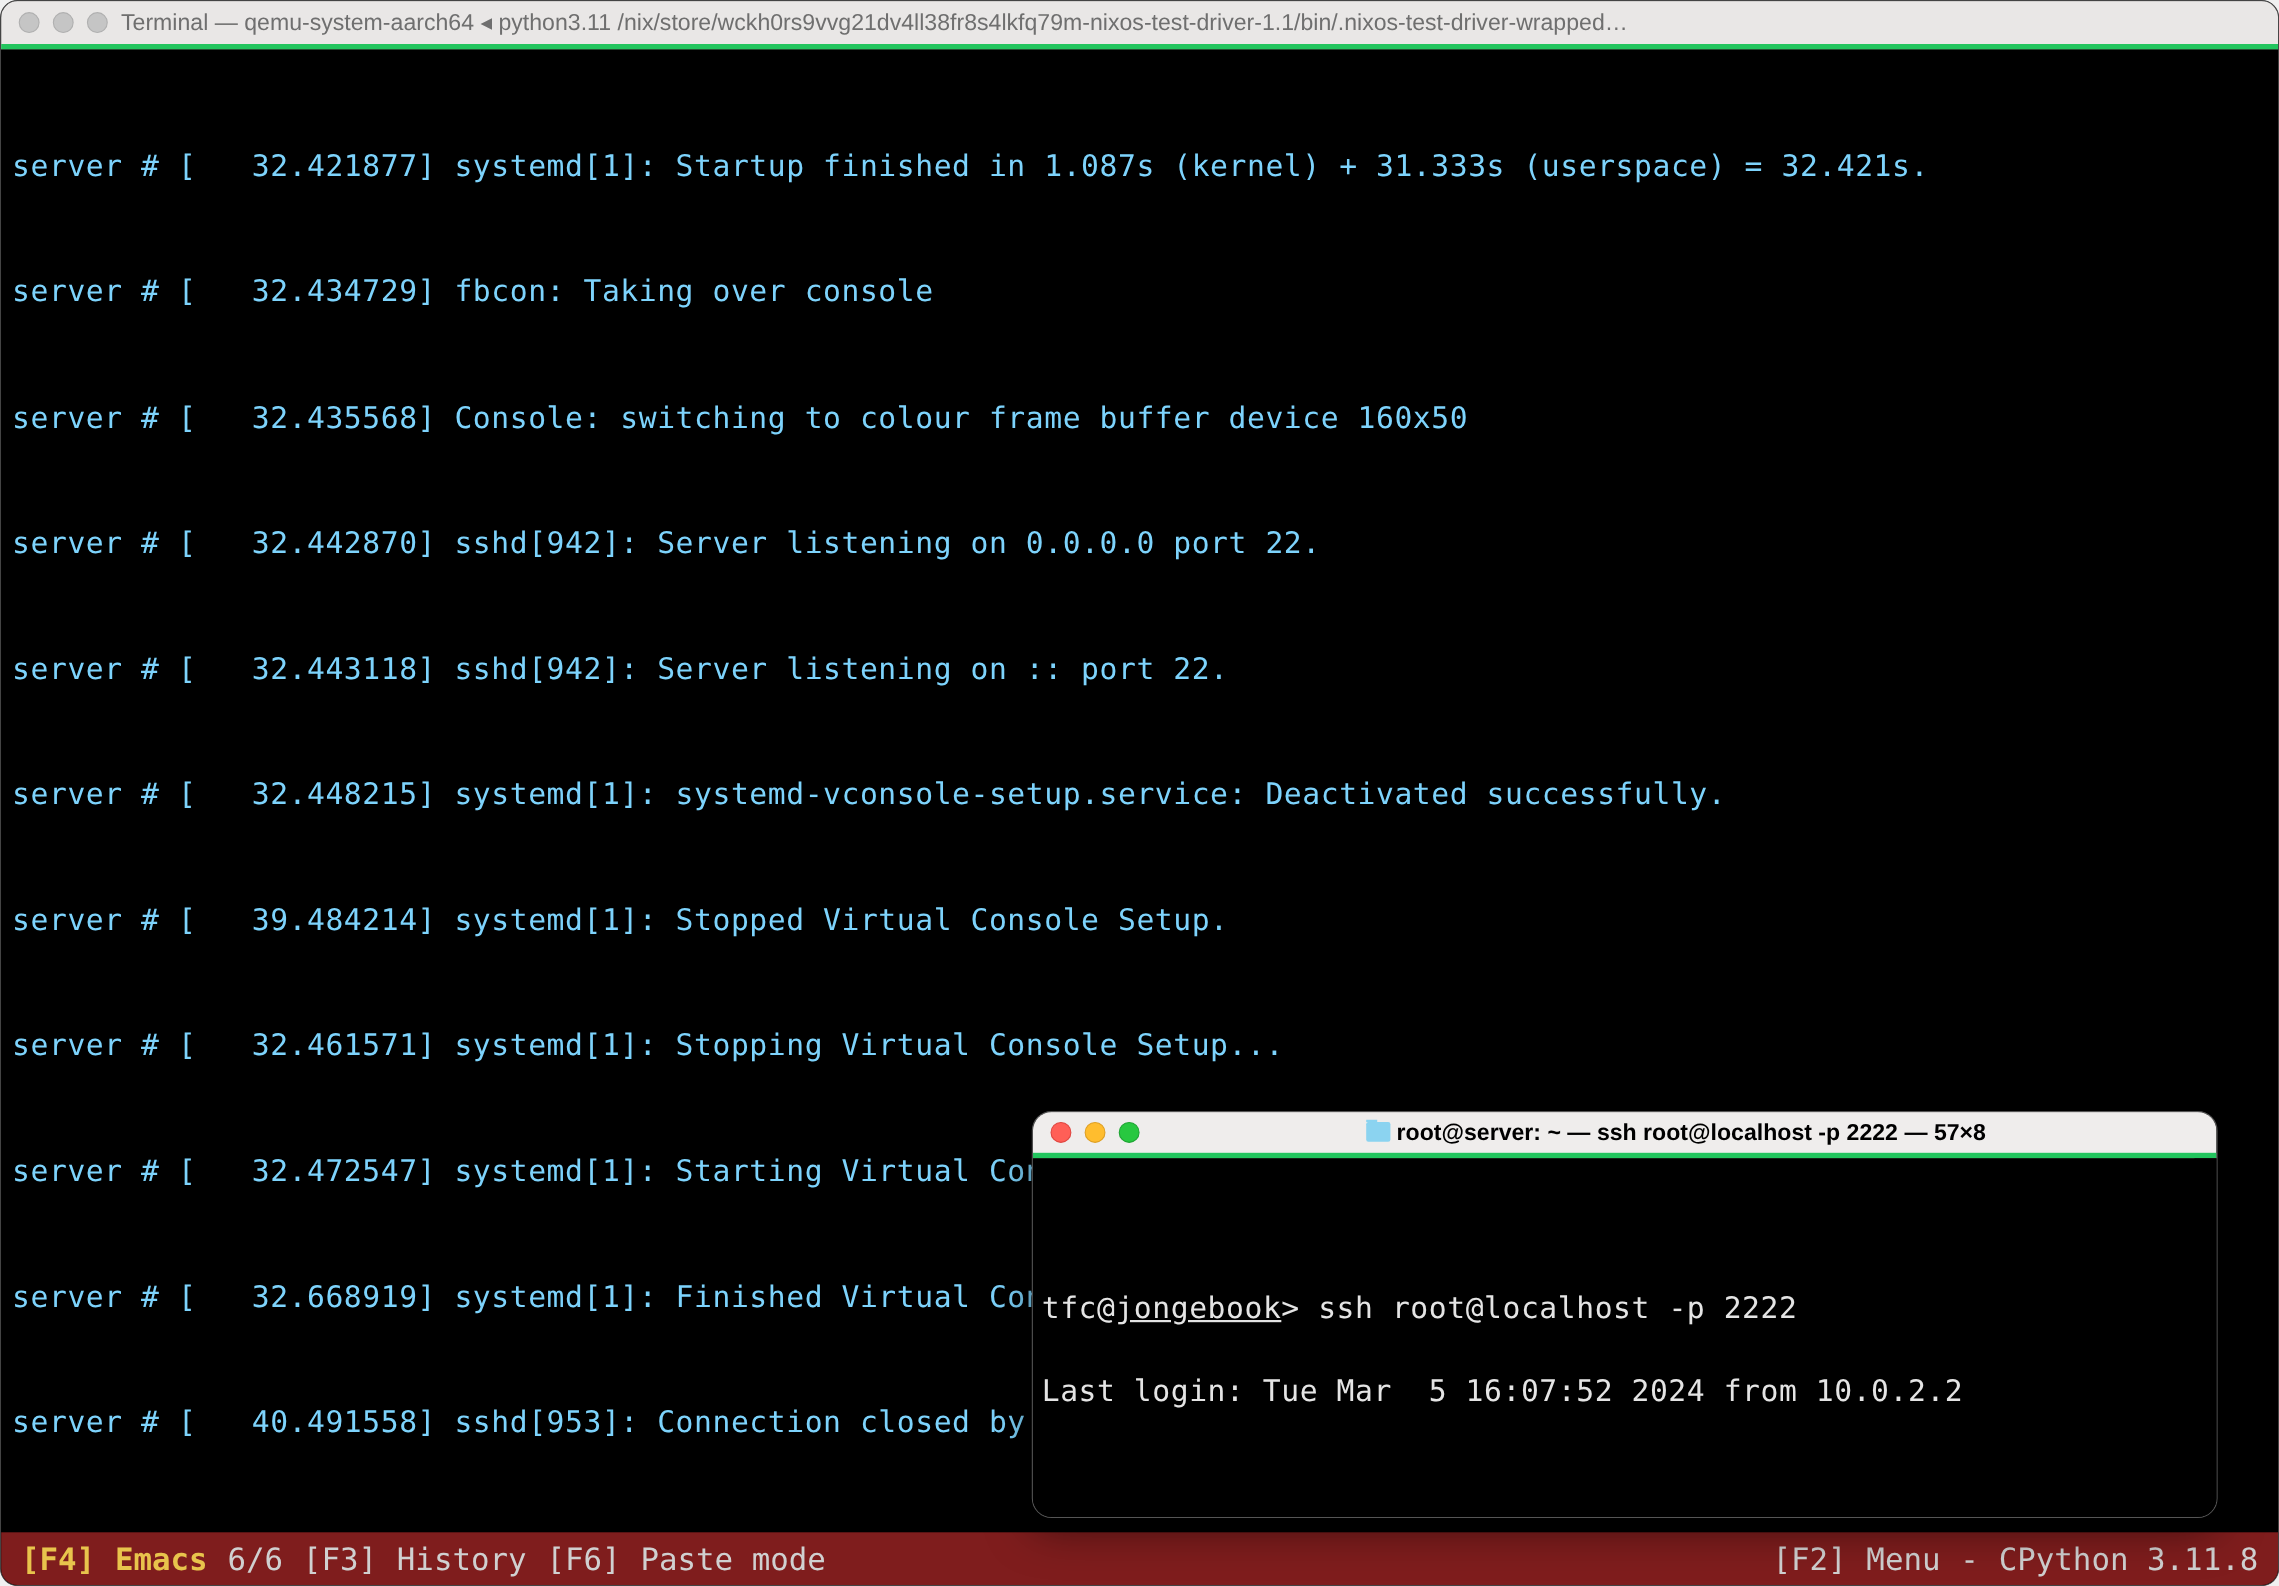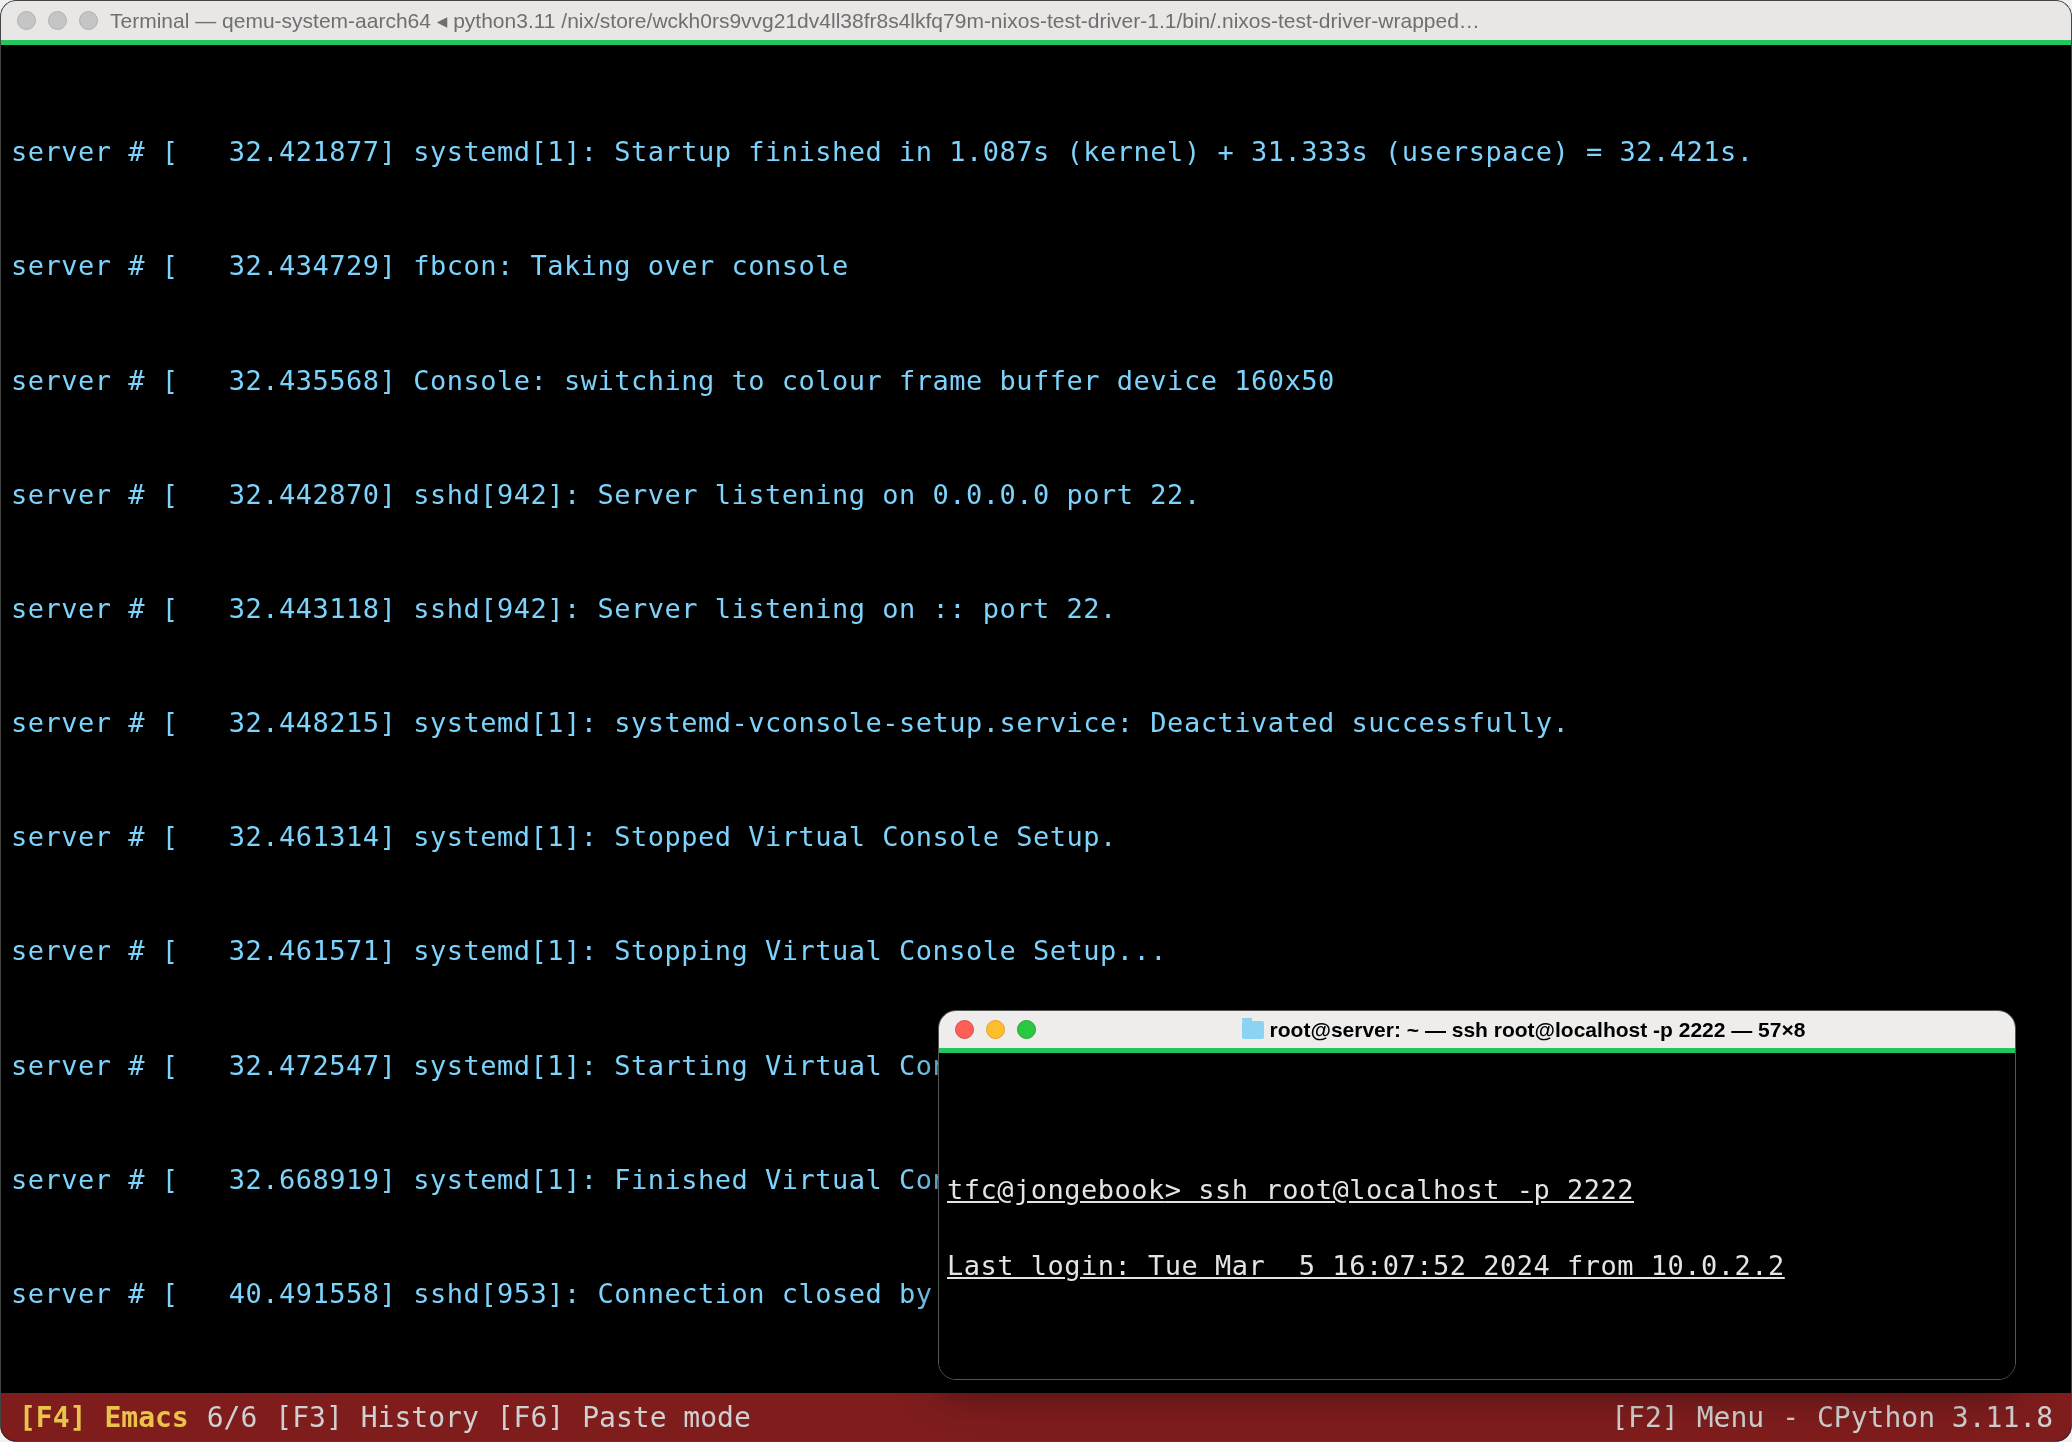--- a/index.html
+++ b/index.html
@@ -130,21 +130,21 @@
     position: absolute;
     top: 42px; left: 0; right: 0; bottom: 0;
     background: #000;
     color: #e4e4e4;
     font-size: 27px;
     line-height: 1.41;
     letter-spacing: 0.5px;
     padding: 4px 8px;
     white-space: pre;
   }
-  .cy { color: #e4e4e4; text-decoration: underline; }
+  .cy { color: #e4e4e4; }
   .ul { text-decoration: underline; }
   
   .win-sub .scroll-track {
     position: absolute;
     top: 42px; right: 0; bottom: 0;
     width: 20px;
     background: #141414;
   }
   .win-sub .scroll-thumb {
     position: absolute;
@@ -179,21 +179,21 @@
 
   <div class="scroll-stub"></div>
 
   <div class="term-body">
     <div class="line dim">server # [   32.421877] systemd[1]: Startup finished in 1.087s (kernel) + 31.333s (userspace) = 32.421s.</div>
     <div class="line dim">server # [   32.434729] fbcon: Taking over console</div>
     <div class="line dim">server # [   32.435568] Console: switching to colour frame buffer device 160x50</div>
     <div class="line dim">server # [   32.442870] sshd[942]: Server listening on 0.0.0.0 port 22.</div>
     <div class="line dim">server # [   32.443118] sshd[942]: Server listening on :: port 22.</div>
     <div class="line dim">server # [   32.448215] systemd[1]: systemd-vconsole-setup.service: Deactivated successfully.</div>
-    <div class="line dim">server # [   32.461314] systemd[1]: Stopped Virtual Console Setup.</div>
+    <div class="line dim">server # [   39.484214] systemd[1]: Stopped Virtual Console Setup.</div>
     <div class="line dim">server # [   32.461571] systemd[1]: Stopping Virtual Console Setup...</div>
     <div class="line dim">server # [   32.472547] systemd[1]: Starting Virtual Console Setup...</div>
     <div class="line dim">server # [   32.668919] systemd[1]: Finished Virtual Console Setup.</div>
     <div class="line dim">server # [   40.491558] sshd[953]: Connection closed by 10.0.2.2 port 63565 [preauth]</div>
     <div class="line dim">server # [   50.019326] sshd[955]: Accepted none for root from 10.0.2.2 port 63567 ssh2</div>
     
     
     
     
     

